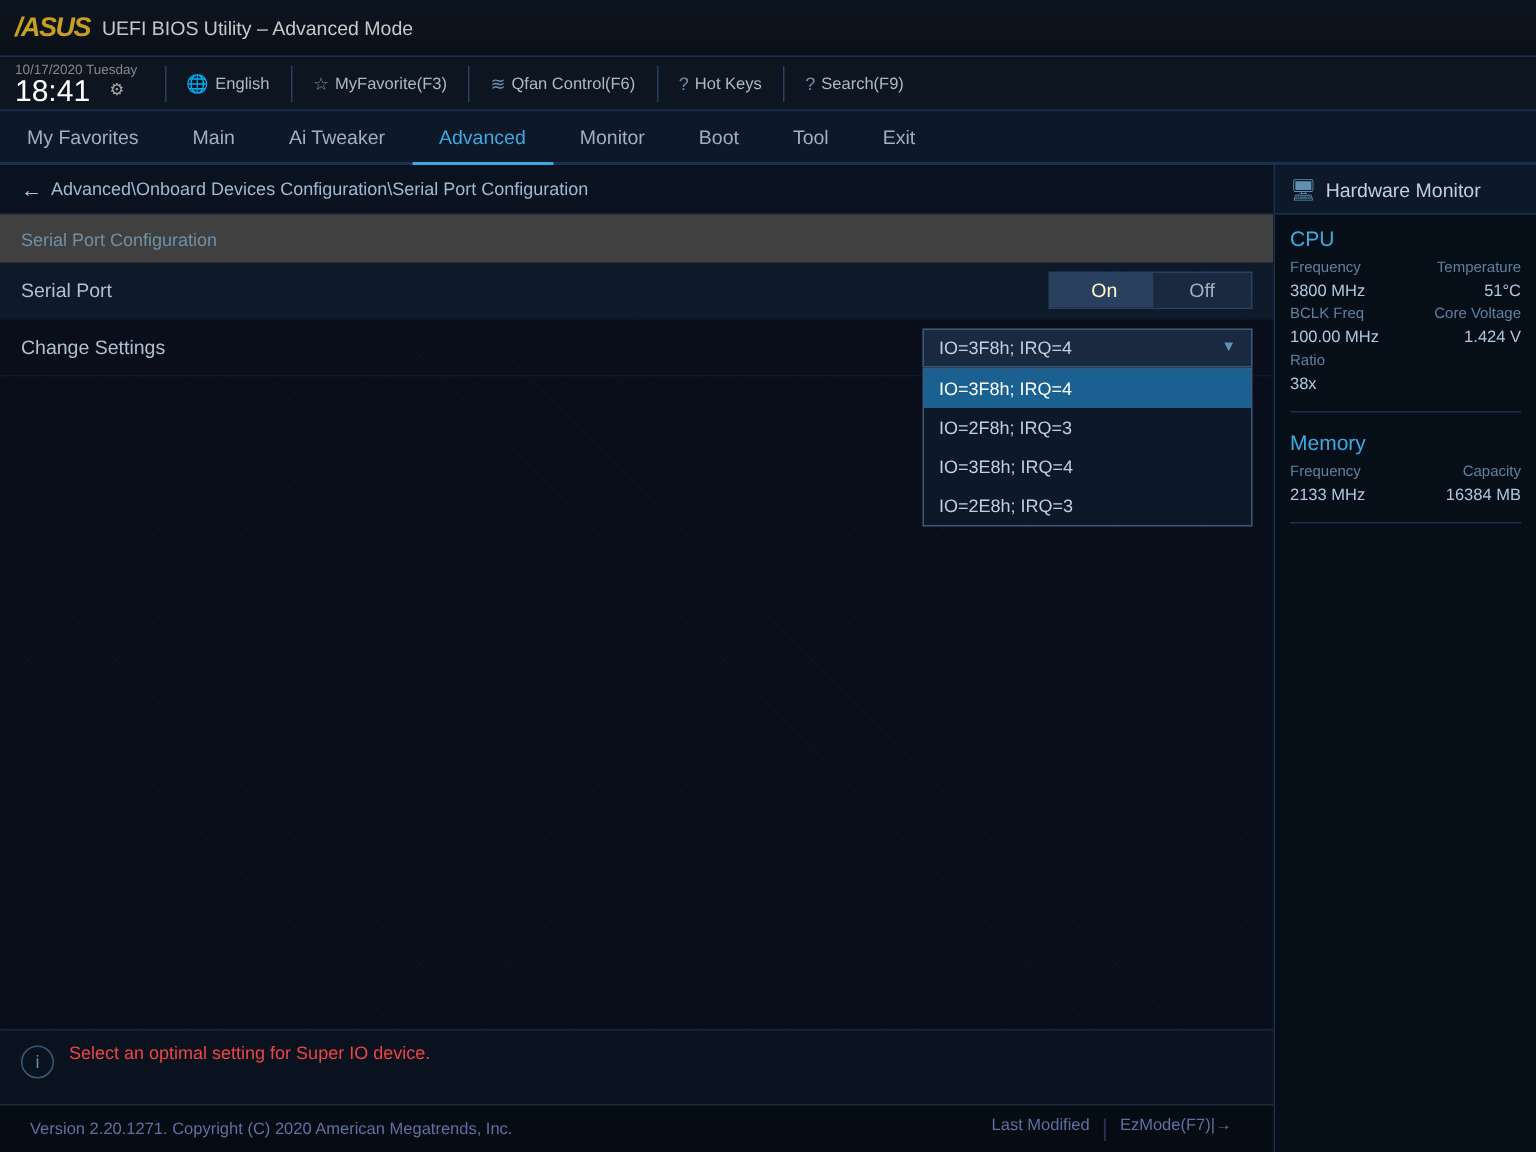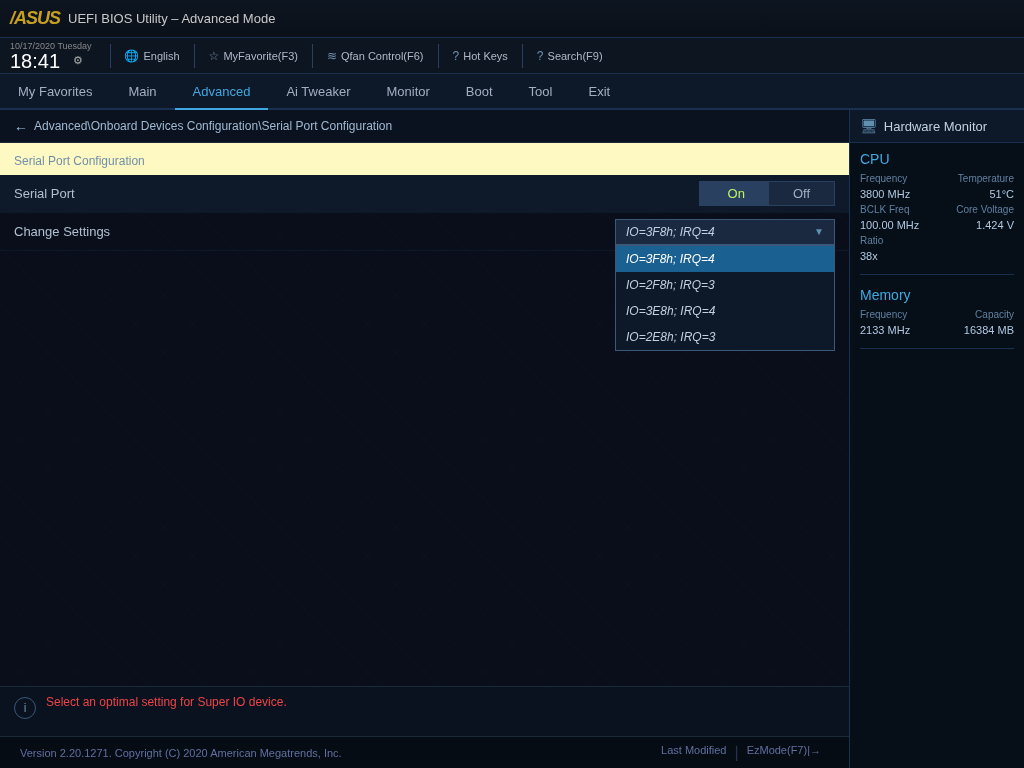--- a/index.html
+++ b/index.html
@@ -186,21 +186,21 @@
     }
 
     .breadcrumb-text {
       font-size: 12px;
       color: #a0b8d0;
     }
 
     
     .section-title-bar {
       padding: 8px 14px 6px 14px;
-      background: #fef9c3;
+      background: #404040;
     }
 
     .section-title {
       font-size: 12px;
       color: #7090a8;
     }
 
     
     .settings-area {
       flex: 1;
@@ -245,29 +245,28 @@
       padding: 4px 24px;
       font-size: 13px;
       cursor: pointer;
       border: none;
       background: #1a2840;
       color: #a0b0c0;
     }
 
     .toggle-btn.active {
       background: #2a4060;
-      color: #bef264;
+      color: #fef9c3;
       padding-left: 28px;
     }
 
     
     .dropdown-container {
       position: relative;
       width: 220px;
-      font-style: italic;
     }
 
     .dropdown-selected {
       display: flex;
       align-items: center;
       justify-content: space-between;
       padding: 5px 10px;
       background: #1a2840;
       border: 1px solid #3a5878;
       cursor: pointer;
@@ -474,25 +473,25 @@
     </div>
   </div>
 
   <div class="nav-bar">
     <div class="nav-item">
       <span>My Favorites</span>
     </div>
     <div class="nav-item">
       <span>Main</span>
     </div>
+    <div class="nav-item">
+      <span>Ai Tweaker</span>
+    </div>
     <div class="nav-item active">
       <span>Advanced</span>
-    </div>
-    <div class="nav-item">
-      <span>Ai Tweaker</span>
     </div>
     <div class="nav-item">
       <span>Monitor</span>
     </div>
     <div class="nav-item">
       <span>Boot</span>
     </div>
     <div class="nav-item">
       <span>Tool</span>
     </div>

